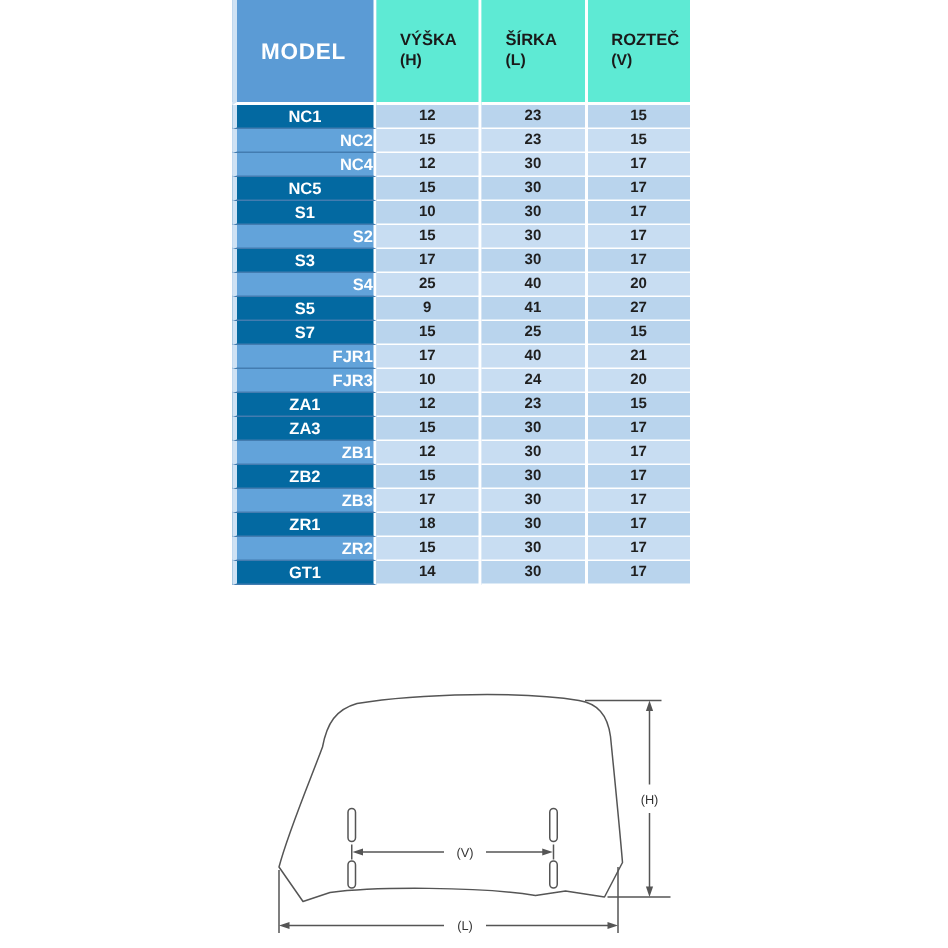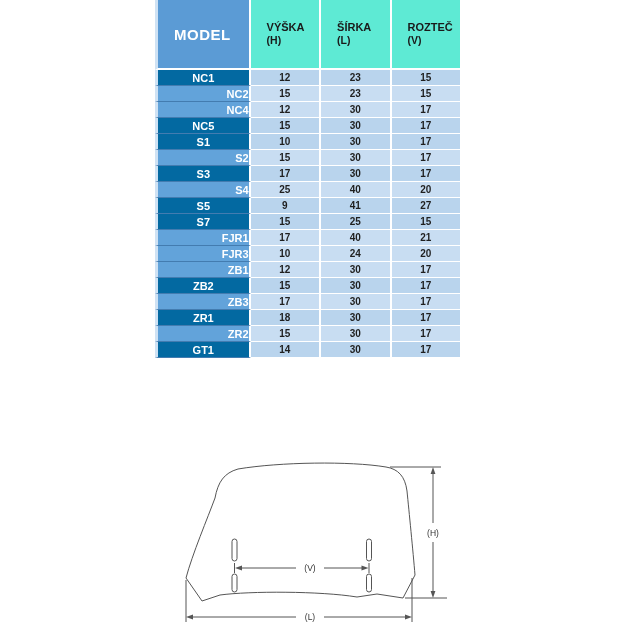--- a/index.html
+++ b/index.html
@@ -145,20 +145,32 @@
           <td class="model">FJR1</td>
           <td class="val">17</td>
           <td class="val">40</td>
           <td class="val">21</td>
         </tr>
         <tr class="even">
           <td class="model">FJR3</td>
           <td class="val">10</td>
           <td class="val">24</td>
           <td class="val">20</td>
+        </tr>
+        <tr class="odd">
+          <td class="model">ZA1</td>
+          <td class="val">12</td>
+          <td class="val">23</td>
+          <td class="val">15</td>
+        </tr>
+        <tr class="odd">
+          <td class="model">ZA3</td>
+          <td class="val">15</td>
+          <td class="val">30</td>
+          <td class="val">17</td>
         </tr>
         <tr class="even">
           <td class="model">ZB1</td>
           <td class="val">12</td>
           <td class="val">30</td>
           <td class="val">17</td>
         </tr>
         <tr class="odd">
           <td class="model">ZB2</td>
           <td class="val">15</td>

